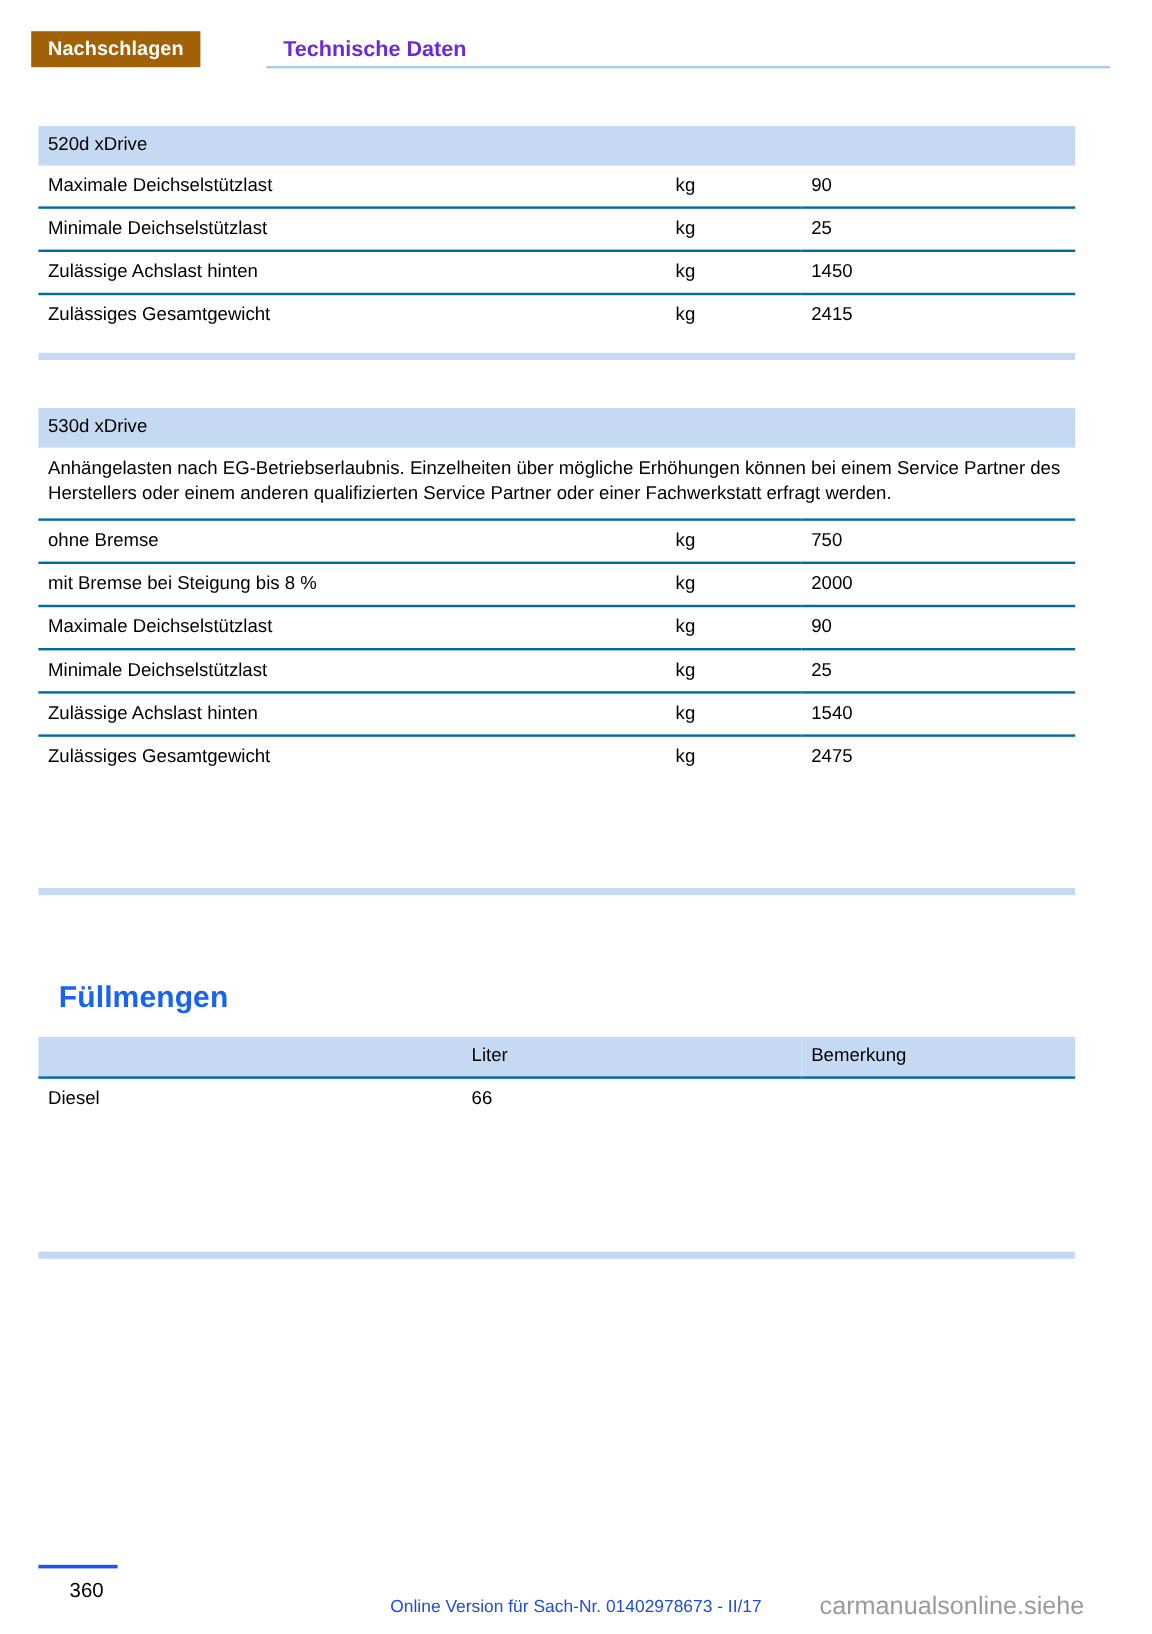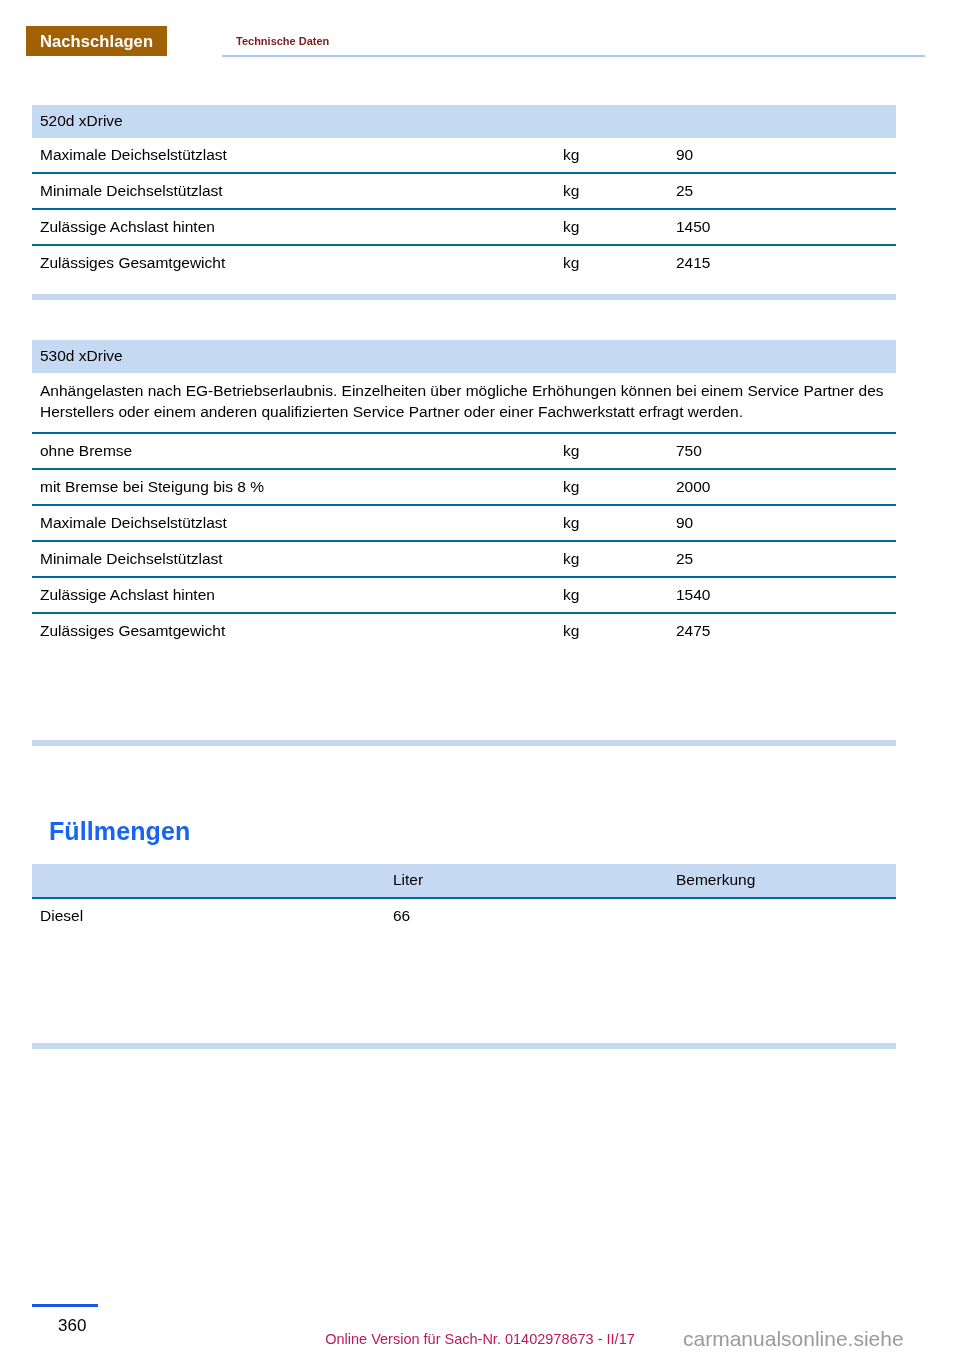--- a/index.html
+++ b/index.html
@@ -39,22 +39,22 @@
     line-height: 30px;
     letter-spacing: 0.1px;
     white-space: nowrap;
     box-sizing: border-box;
   }
   .header-tab-inactive {
     position: absolute;
     left: 236px;
     top: 0;
     height: 30px;
-    color: #7f1d1d;
-    font-size: 11px;
+    color: #6d28d9;
+    font-size: 18px;
     font-weight: bold;
     line-height: 30px;
     white-space: nowrap;
   }
   .header-rule {
     position: absolute;
     left: 222px;
     top: 55px;
     width: 703px;
     height: 2px;
@@ -140,21 +140,21 @@
     font-size: 17px;
     color: #000;
   }
   .footer-note {
     position: absolute;
     left: 0;
     top: 1331px;
     width: 960px;
     text-align: center;
     font-size: 14.5px;
-    color: #be185d;
+    color: #1d4ed8;
   }
   .watermark {
     position: absolute;
     left: 683px;
     top: 1327px;
     font-size: 21px;
     color: #9a9a9a;
     white-space: nowrap;
   }
 </style>

